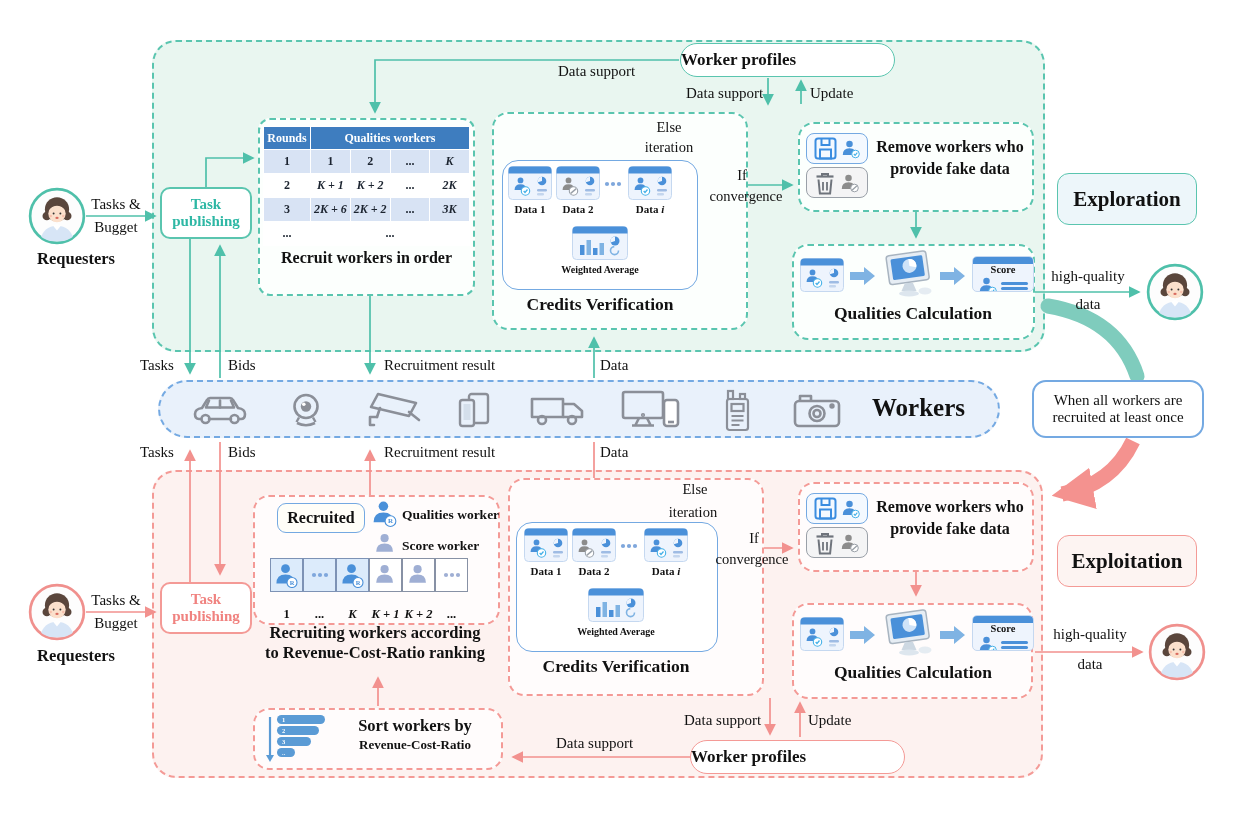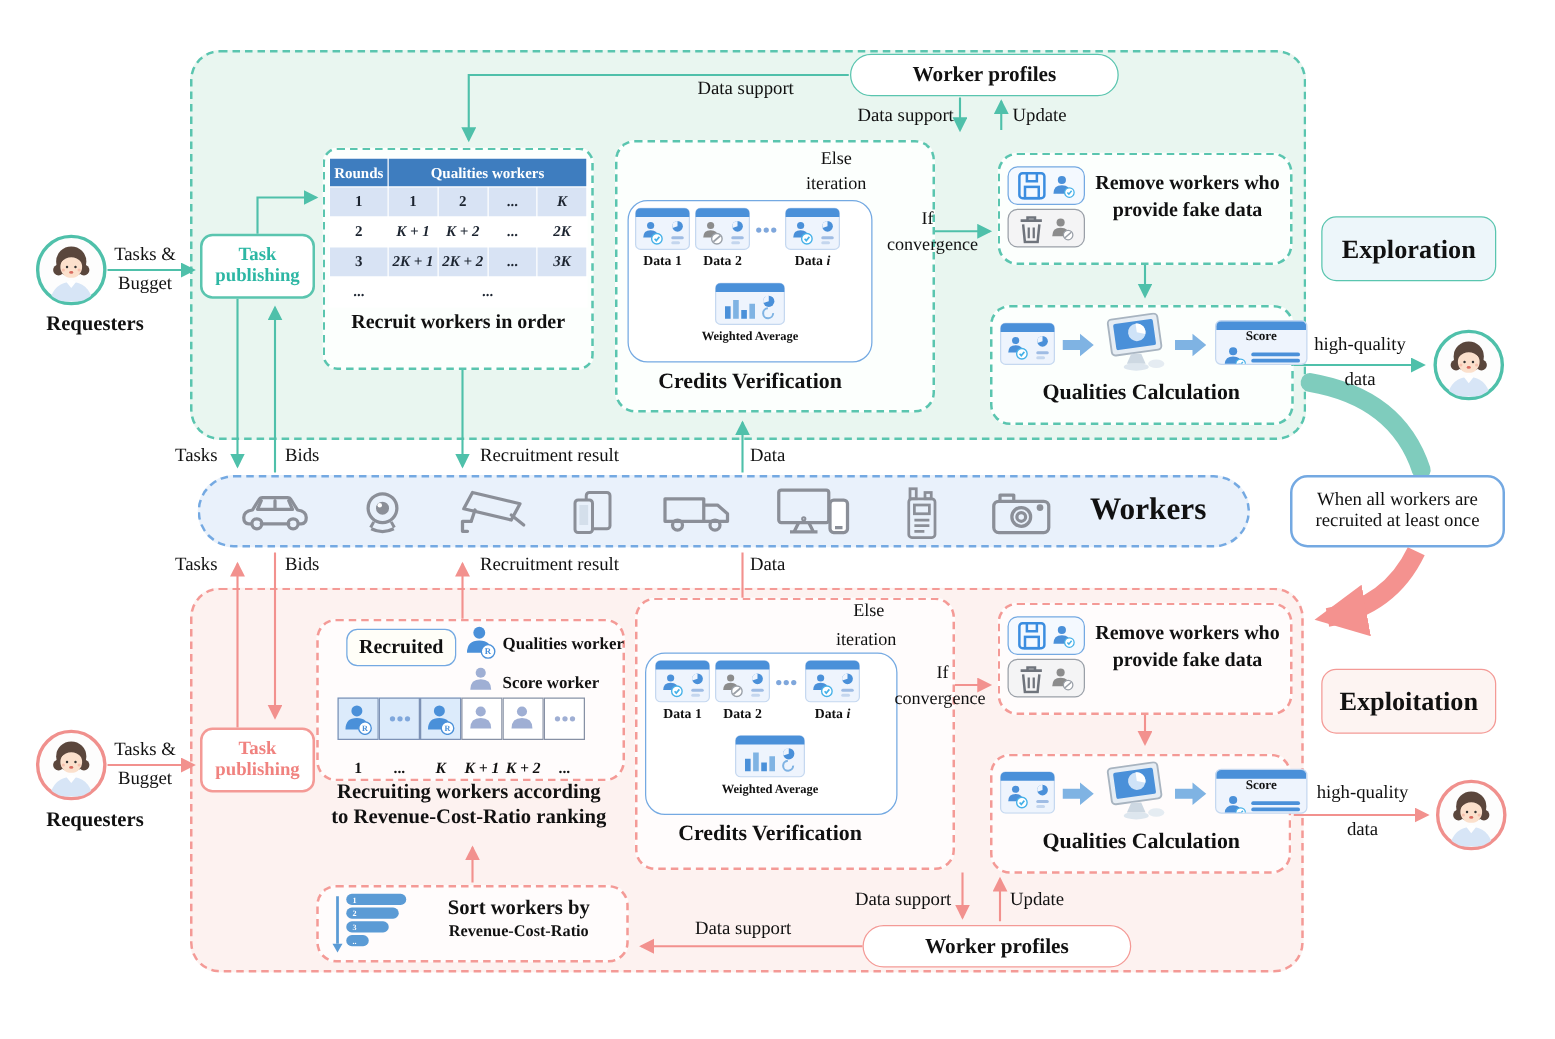--- a/index.html
+++ b/index.html
@@ -10,37 +10,37 @@
   .ctr{text-align:center}
   .teal{color:#2db7a4}
   .pinkc{color:#f0827f}
   .dashbox{position:absolute;border:2px dashed;box-sizing:border-box}
   .region-t{border-color:#5ac5af;background:#e9f6f0;border-radius:24px}
   .region-p{border-color:#f49a96;background:#fdf2f0;border-radius:24px}
   .inbox-t{border-color:#5ac5af;background:#fcfffd;border-radius:16px}
   .inbox-p{border-color:#f49a96;background:#fffcfc;border-radius:16px}
   .solidbox{position:absolute;background:#fff;box-sizing:border-box}
   .pill{position:absolute;border-radius:999px;background:#fff;display:flex;align-items:center;
-        justify-content:center;font-weight:bold;font-size:17px;box-sizing:border-box}
+        justify-content:flex-start;font-weight:bold;font-size:17px;box-sizing:border-box}
   .badgebox{position:absolute;display:flex;align-items:center;justify-content:center;
         font-weight:bold;font-size:21px;border-radius:12px;box-sizing:border-box}
   .bluebox{position:absolute;border:1.6px solid #74a9e2;background:#fff;border-radius:16px;box-sizing:border-box}
   .band{position:absolute;border:2px dashed #74a9e2;background:#e9f1fb;border-radius:30px;box-sizing:border-box}
   .avatar{position:absolute;width:58px;height:58px}
   table.rtab{position:absolute;border-collapse:separate;border-spacing:1.5px;background:#fff;
         font-size:12px;font-weight:bold;table-layout:fixed}
   table.rtab th{background:#3e7dbf;color:#fff;height:20px;font-size:12px}
   table.rtab td{height:21px;text-align:center;color:#1c2430}
   tr.alt td{background:#d8e3f4}
   tr.plain td{background:#fff}
   .it{font-style:italic}
   .cell{position:absolute;width:33px;height:34px;border:1px solid #8791a5;background:#fff;
         display:flex;align-items:center;justify-content:center;box-sizing:border-box}
   .cell.rec{background:#dcebfb;border-color:#7d92b5}
-  .scard{position:absolute;width:74px;height:36px;background:#eef4fd;border:1px solid #c5d8f0;
+  .scard{position:absolute;width:62px;height:36px;background:#eef4fd;border:1px solid #c5d8f0;
         border-radius:5px;overflow:hidden;box-sizing:border-box}
   .sbar{height:7px;background:#4a90d9}
   .stxt{font-weight:bold;font-size:10.5px;text-align:center;line-height:11px;color:#111}
   .srow{display:flex;align-items:center;gap:3px;padding:1px 5px 0 5px}
   .slines{flex:1}
   .slines i{display:block;height:2.5px;background:#4a90d9;margin:2.5px 0;border-radius:2px}
   .icon{position:absolute;line-height:0}
   .iconrect{position:absolute;display:flex;align-items:center;justify-content:center;gap:4px;
         border-radius:8px;box-sizing:border-box}
   .smallcap{position:absolute;font-size:11px;font-weight:bold;text-align:center;white-space:nowrap}
@@ -187,21 +187,21 @@
     </tr>
     <tr class="plain">
       <td>2</td>
       <td class="it">K + 1</td>
       <td class="it">K + 2</td>
       <td>...</td>
       <td class="it">2K</td>
     </tr>
     <tr class="alt">
       <td>3</td>
-      <td class="it">2K + 1</td>
+      <td class="it">2K + 6</td>
       <td class="it">2K + 2</td>
       <td>...</td>
       <td class="it">3K</td>
     </tr>
     <tr class="plain">
       <td>...</td>
       <td colspan="4">...</td>
     </tr>
   </tbody>
     </table>

